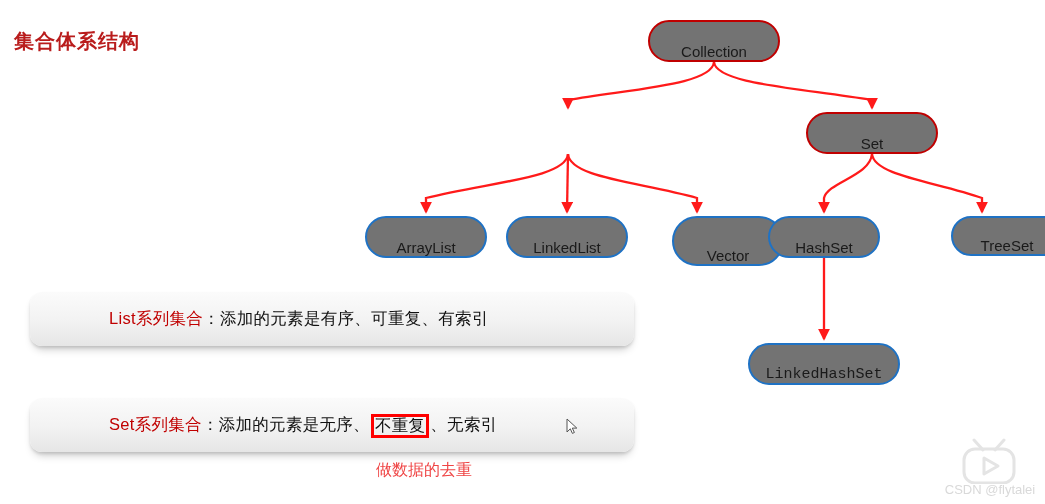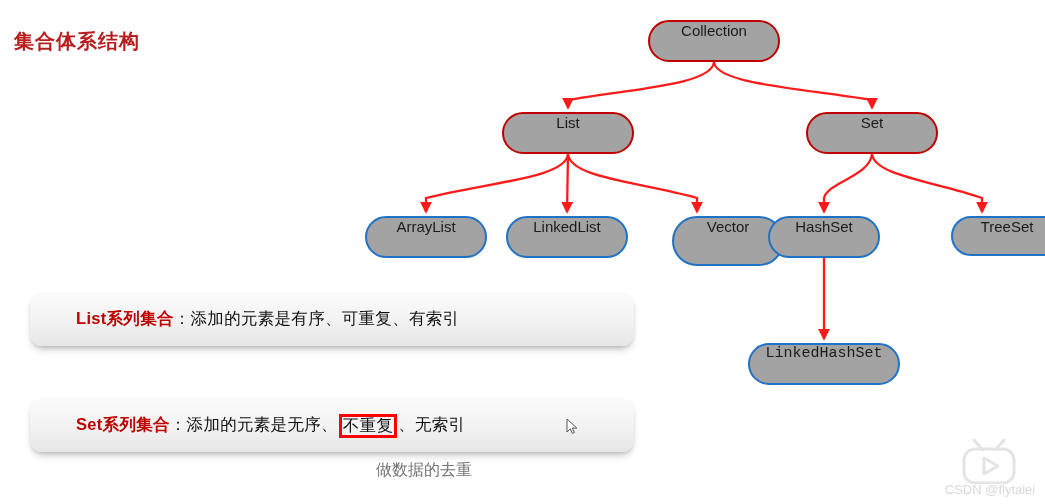--- a/index.html
+++ b/index.html
@@ -40,24 +40,24 @@
     position: absolute;
     left: 0;
     top: 0;
     width: 1045px;
     height: 504px;
     pointer-events: none;
   }
   .node {
     position: absolute;
     box-sizing: border-box;
-    background: #a3a3a3;
+    background: #737373;
     border-radius: 999px;
     display: flex;
-    align-items: flex-start;
+    align-items: flex-end;
     justify-content: center;
     color: #1a1a1a;
     font-size: 15px;
     white-space: nowrap;
     z-index: 3;
   }
   .node.red {
     border: 2.2px solid #c00000;
   }
   .node.blue {
@@ -77,39 +77,40 @@
   }
   .banner-text {
     font-size: 16.5px;
     color: #111111;
     white-space: nowrap;
     padding-left: 46px;
     letter-spacing: 0.3px;
   }
   .banner-key {
     color: #c00000;
-    font-weight: bold;
+    font-weight: normal;
+    margin-left: 33px;
   }
   .hl-box {
     display: inline-block;
     border: 3.5px solid #ff0000;
     padding: 0 1px;
     margin: 0 1px;
     line-height: 1.05;
     position: relative;
     top: 1px;
   }
 
   
   #dedup-note {
     position: absolute;
     left: 376px;
     top: 460px;
     font-size: 16px;
-    color: #737373;
+    color: #ef4444;
     white-space: nowrap;
   }
 
   
   #cursor {
     position: absolute;
     left: 566px;
     top: 418px;
     width: 14px;
     height: 18px;
@@ -173,23 +174,20 @@
       <path d="M 872 154 C 874 176 938 182 982 198 L 982 212"></path>
 
       <path d="M 824 258 L 824 339"></path>
     </g>
   </svg>
 
   <div class="node red" style="left:648px; top:20px;  width:132px; height:42px;">
     <span>Collection</span>
   </div>
 
-  <div class="node red" style="left:502px; top:112px; width:132px; height:42px;">
-    <span>List</span>
-  </div>
 
   <div class="node red" style="left:806px; top:112px; width:132px; height:42px;">
     <span>Set</span>
   </div>
 
   <div class="node blue" style="left:365px; top:216px; width:122px; height:42px;">
     <span>ArrayList</span>
   </div>
 
   <div class="node blue" style="left:506px; top:216px; width:122px; height:42px;">

